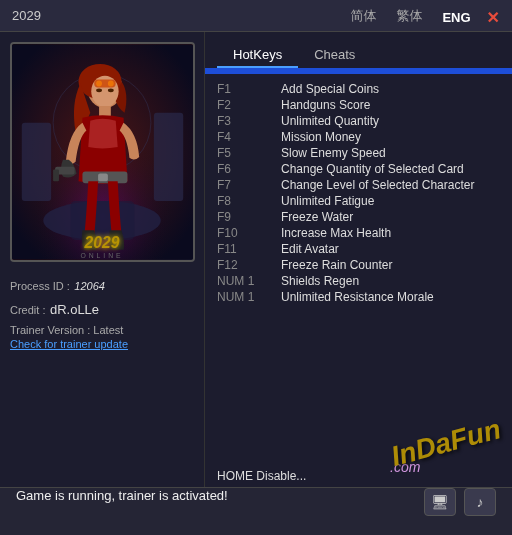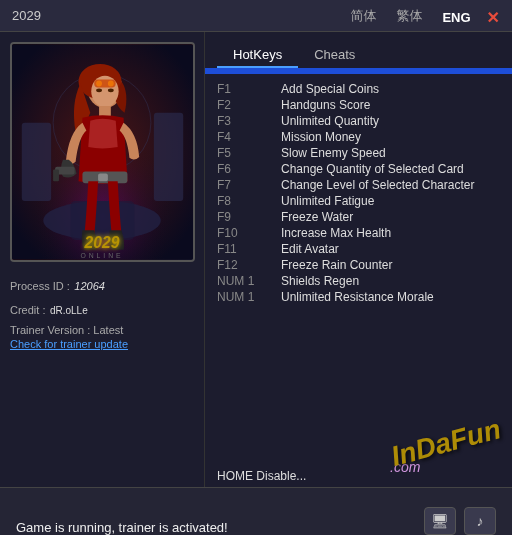--- a/index.html
+++ b/index.html
@@ -91,21 +91,21 @@
       font-size: 11px;
       font-style: italic;
     }
     .credit-line {
       color: #aaa;
       font-size: 11px;
       margin-bottom: 4px;
     }
     .credit-value {
       color: #ddd;
-      font-size: 10px;
+      font-size: 13px;
     }
     .trainer-version {
       color: #aaa;
       font-size: 11px;
       margin-bottom: 2px;
     }
     .update-link {
       color: #4a9eff;
       font-size: 11px;
       text-decoration: underline;
@@ -171,21 +171,21 @@
     .home-disable {
       color: #ddd;
     }
 
     
     .status-bar {
       height: 48px;
       background: #252535;
       border-top: 1px solid #444;
       display: flex;
-      align-items: flex-end;
+      align-items: flex-start;
       justify-content: space-between;
       padding: 0 16px;
     }
     .status-text {
       color: #eee;
       font-size: 13px;
     }
     .status-icons {
       display: flex;
       gap: 8px;

